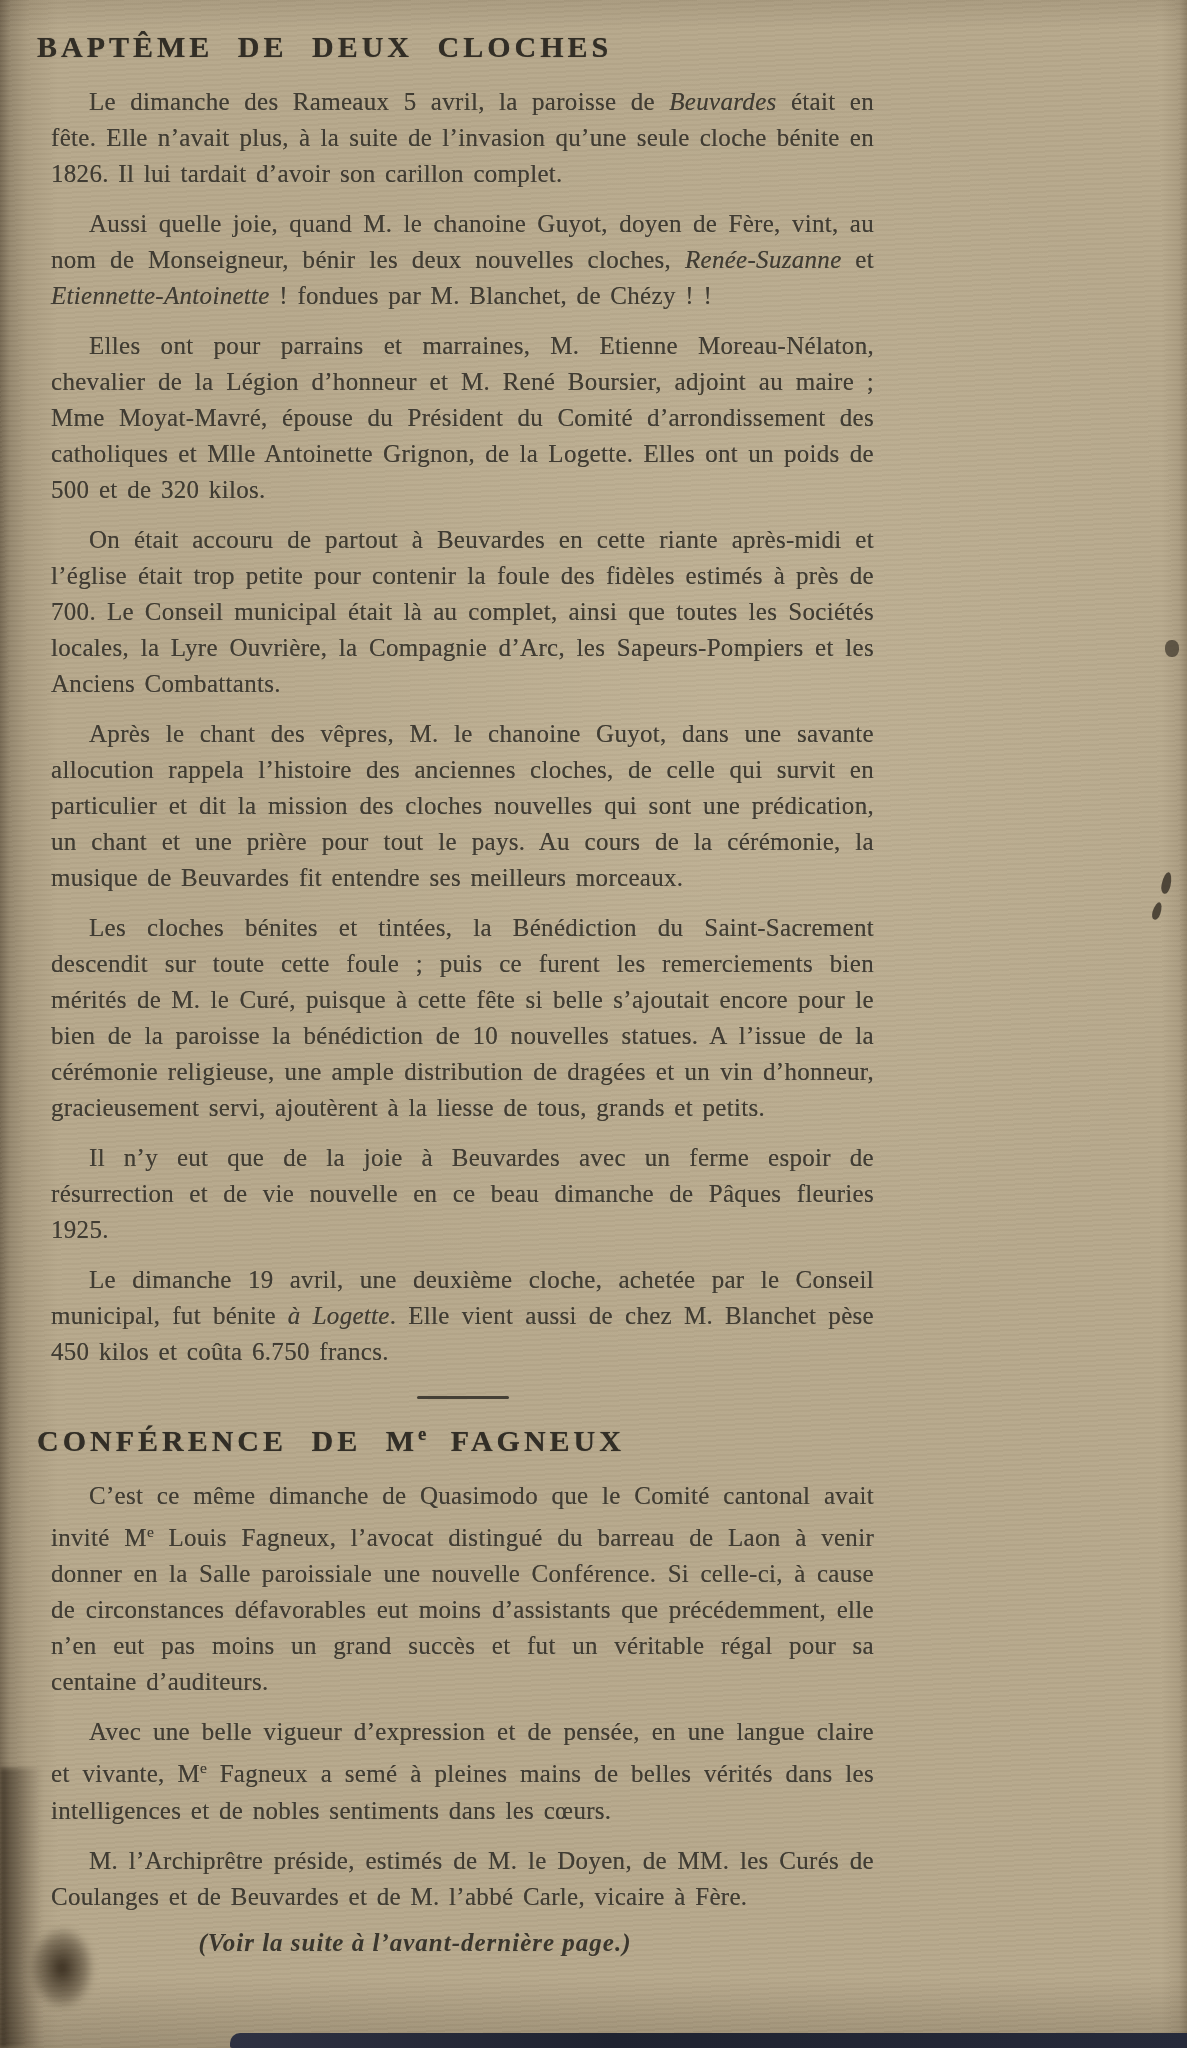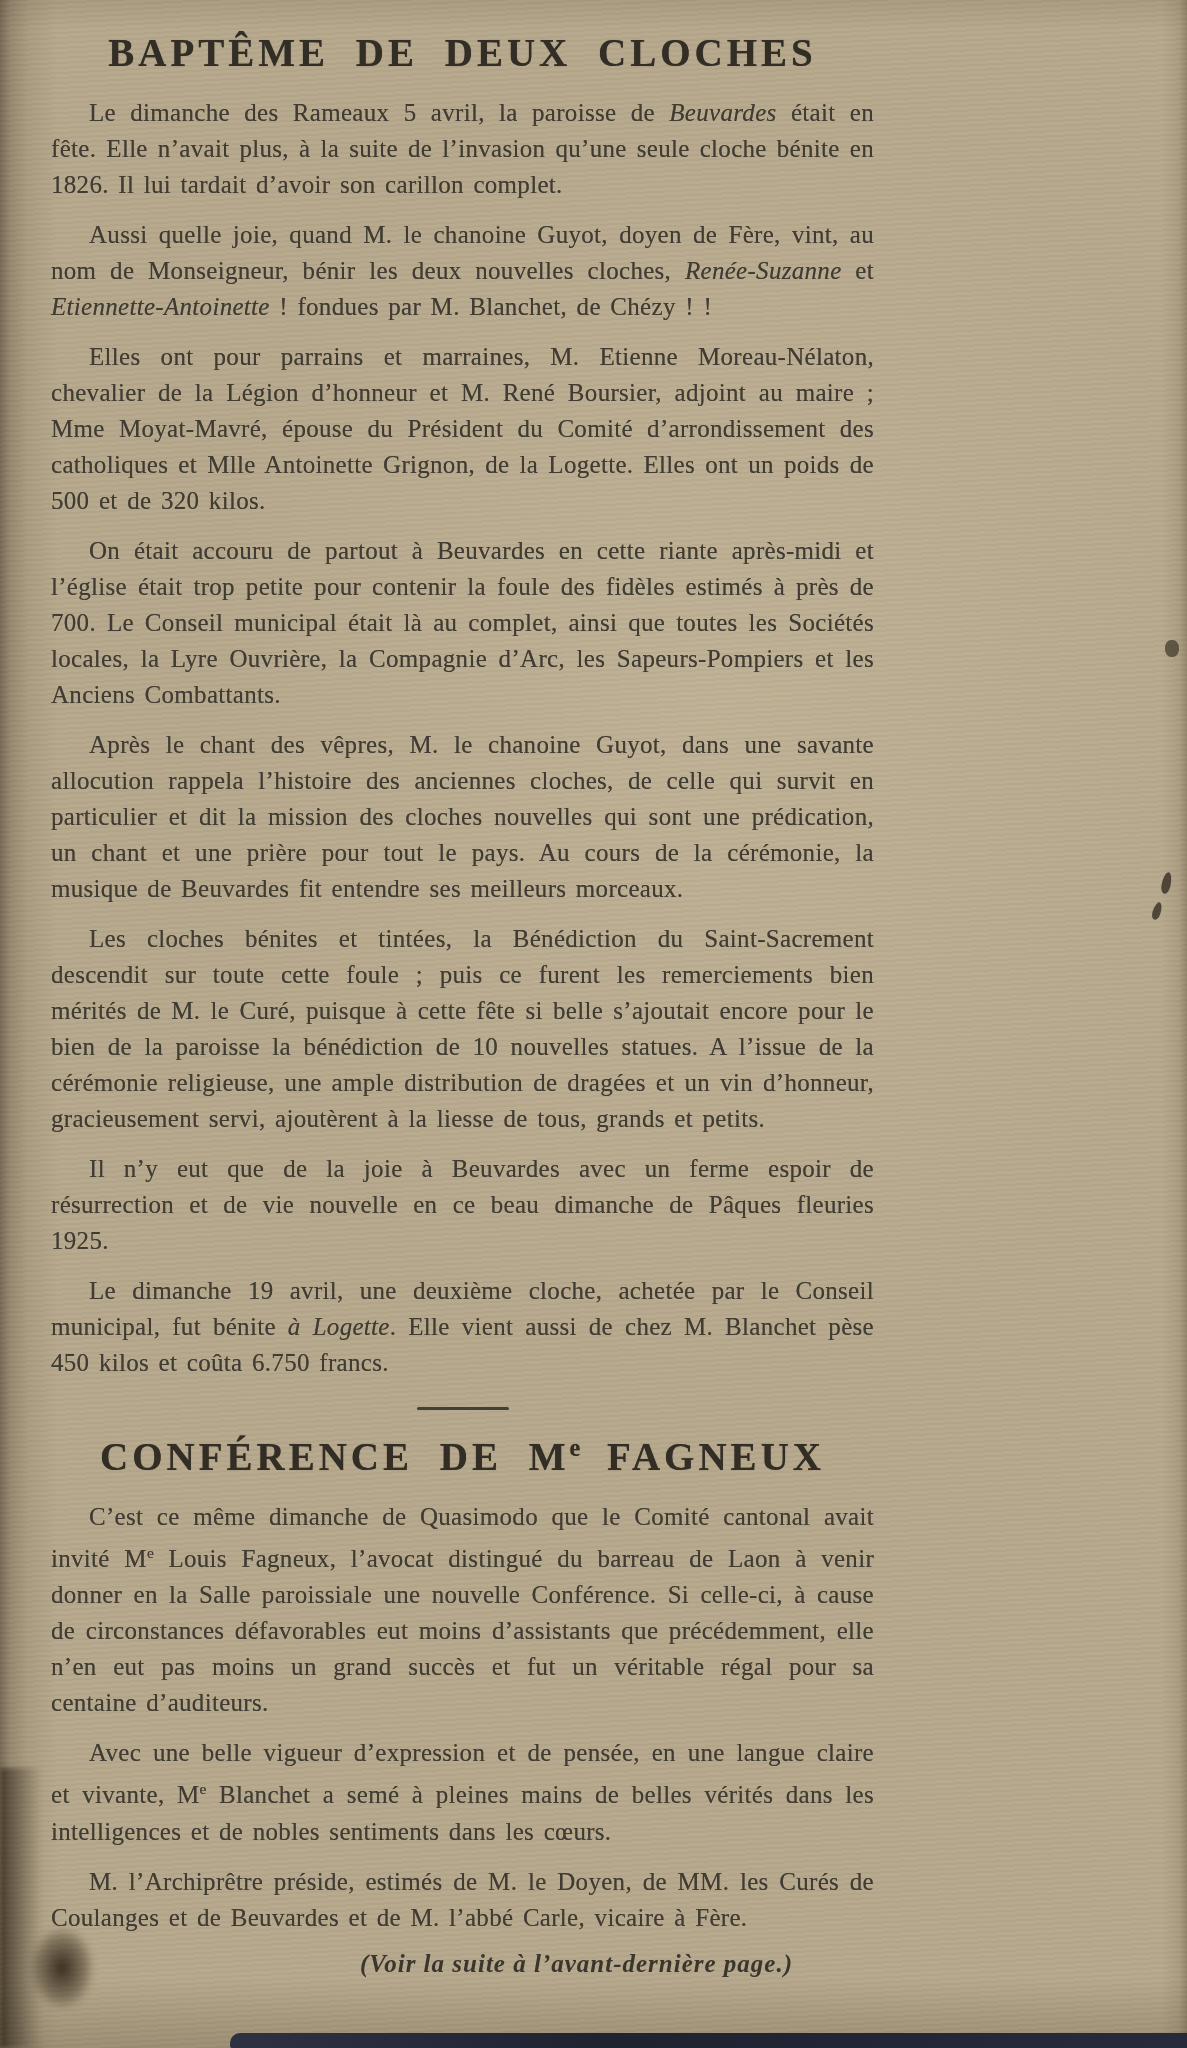--- a/index.html
+++ b/index.html
@@ -13,35 +13,35 @@
       linear-gradient(180deg, rgba(70,56,38,0.12) 0, rgba(70,56,38,0) 30px),
       linear-gradient(0deg, rgba(56,44,28,0.22) 0, rgba(56,44,28,0) 70px),
       #b6a88c;
   }
   .grain{
     position:absolute;inset:0;pointer-events:none;
     background:repeating-linear-gradient(177deg, rgba(90,74,52,0.045) 0 2px, rgba(214,200,172,0.05) 2px 5px);
   }
   .column{position:absolute;left:37px;top:14px;width:851px;color:#403c33;}
   .article-title{
-    margin:16px 0 20px;text-align:center;
-    font-size:39px;font-weight:bold;letter-spacing:4px;word-spacing:13px;
+    margin:16px 0 20px;text-align:left;
+    font-size:30px;font-weight:bold;letter-spacing:4px;word-spacing:13px;
     color:#322e26;text-shadow:0 0 0.7px rgba(50,46,38,0.7);
   }
   .para{
     margin:14px;font-size:25px;line-height:36px;text-align:justify;text-indent:38px;
     letter-spacing:0.3px;word-spacing:3px;
     text-shadow:0 0 0.6px rgba(64,60,51,0.6);
   }
   .it{font-style:italic;}
   .sup{font-size:0.62em;vertical-align:super;letter-spacing:0;}
   .divider{width:92px;height:3px;margin:26px auto 24px;background:#454036;border-radius:2px;}
   .footer-note{
     margin:14px 95px 0 0;font-size:25px;font-weight:bold;font-style:italic;
-    text-align:right;letter-spacing:1px;color:#3a362d;
+    text-align:center;letter-spacing:1px;color:#3a362d;
   }
   
   .stain-bl{
     position:absolute;left:20px;bottom:26px;width:84px;height:108px;border-radius:50%;
     background:radial-gradient(closest-side, rgba(35,24,12,0.85), rgba(35,24,12,0.35) 55%, rgba(35,24,12,0) 78%);
     filter:blur(3px);
   }
   .edge-left-bottom{
     position:absolute;left:0;bottom:0;width:42px;height:280px;
     background:linear-gradient(90deg, rgba(30,20,10,0.55), rgba(30,20,10,0));
@@ -76,21 +76,21 @@
         <p class="para"><span>Il n’y eut que de la joie à Beuvardes avec un ferme espoir de résurrection et de vie nouvelle en ce beau dimanche de Pâques fleuries 1925.</span></p>
         <p class="para"><span>Le dimanche 19 avril, une deuxième cloche, achetée par le Conseil municipal, fut bénite </span><span class="it">à Logette</span><span>. Elle vient aussi de chez M. Blanchet pèse 450 kilos et coûta 6.750 francs.</span></p>
       </div>
 
     <div class="divider"></div>
 
     <h2 class="article-title"><span>CONFÉRENCE DE M</span><span class="sup">e</span><span> FAGNEUX</span></h2>
 
     <div class="article-body">
         <p class="para"><span>C’est ce même dimanche de Quasimodo que le Comité cantonal avait invité M</span><span class="sup">e</span><span> Louis Fagneux, l’avocat distingué du barreau de Laon à venir donner en la Salle paroissiale une nouvelle Conférence. Si celle-ci, à cause de circonstances défavorables eut moins d’assistants que précédemment, elle n’en eut pas moins un grand succès et fut un véritable régal pour sa centaine d’auditeurs.</span></p>
-        <p class="para"><span>Avec une belle vigueur d’expression et de pensée, en une langue claire et vivante, M</span><span class="sup">e</span><span> Blanchet a semé à pleines mains de belles vérités dans les intelligences et de nobles sentiments dans les cœurs.</span></p>
+        <p class="para"><span>Avec une belle vigueur d’expression et de pensée, en une langue claire et vivante, M</span><span class="sup">e</span><span> Fagneux a semé à pleines mains de belles vérités dans les intelligences et de nobles sentiments dans les cœurs.</span></p>
         <p class="para"><span>M. l’Archiprêtre préside, estimés de M. le Doyen, de MM. les Curés de Coulanges et de Beuvardes et de M. l’abbé Carle, vicaire à Fère.</span></p>
       </div>
 
     <p class="footer-note">(Voir la suite à l’avant-dernière page.)</p>
   </div>
 
   <div class="edge-left-bottom"></div>
   <div class="stain-bl"></div>
   <div class="bottom-strip"></div>
   <div class="speck speck-1"></div>

